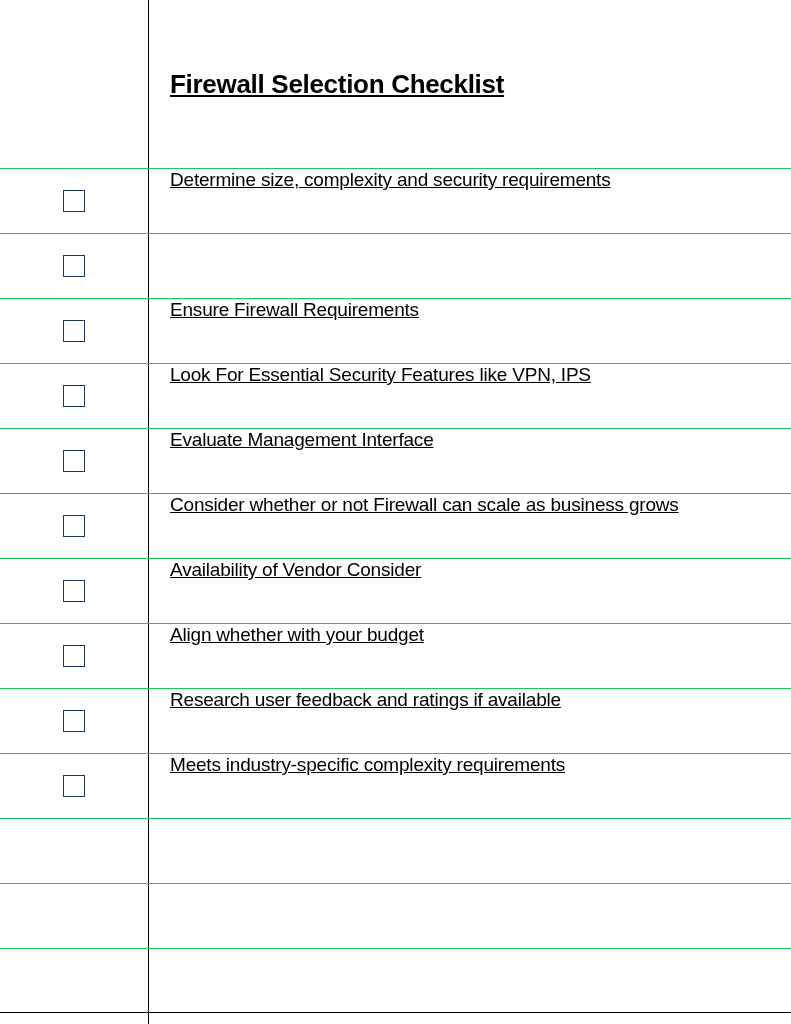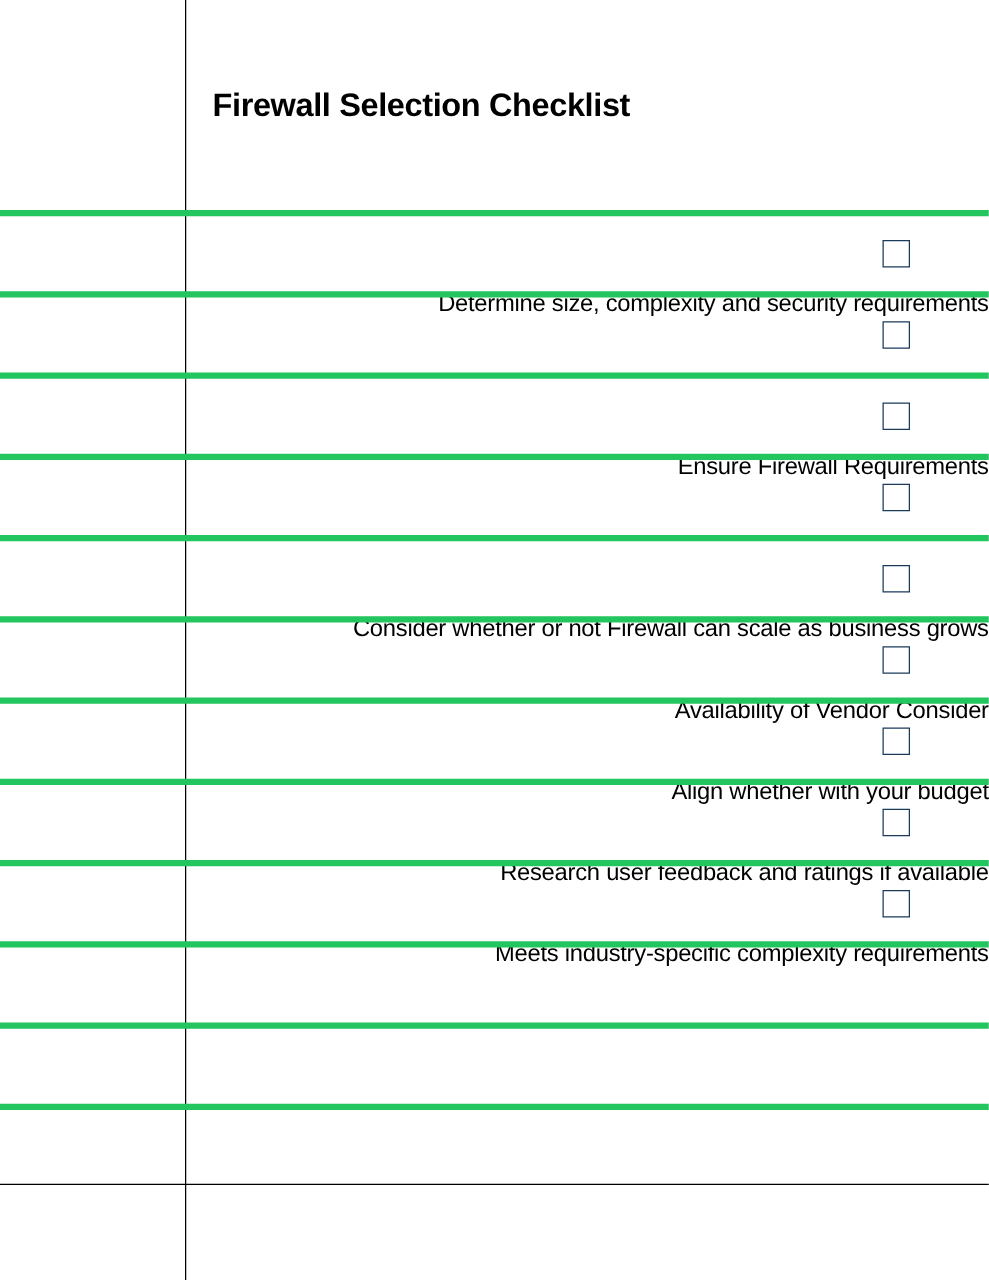--- a/index.html
+++ b/index.html
@@ -11,20 +11,21 @@
       font-family: -apple-system, BlinkMacSystemFont, "Segoe UI", Helvetica, Arial, sans-serif;
       background: #ffffff;
       width: 791px;
       height: 1024px;
       position: relative;
     }
     .container {
       width: 100%;
       height: 100%;
       position: relative;
+      text-decoration: underline;
     }
     .vline {
       position: absolute;
       left: 148px;
       top: 0;
       width: 1px;
       height: 100%;
       background: #000;
     }
     .header {
@@ -38,25 +39,24 @@
       font-weight: 800;
       letter-spacing: -0.3px;
       color: #000;
     }
     .rows {
       width: 100%;
     }
     .row {
       width: 100%;
       height: 65px;
-      border-top: 5px solid #22c55e;
+      border-top: 1px solid #22c55e;
       display: flex;
-      align-items: flex-end;
+      align-items: flex-start;
       position: relative;
-      flex-direction: column;
     }
     .row:last-child {
       border-bottom: 1px solid #000;
     }
     .checkbox-cell {
       width: 148px;
       height: 100%;
       display: flex;
       align-items: center;
       justify-content: center;
@@ -102,20 +102,27 @@
       <div class="row">
         <div class="checkbox-cell">
           <div class="checkbox"></div>
         </div>
         <div class="item-text">Ensure Firewall Requirements</div>
       </div>
       <div class="row">
         <div class="checkbox-cell">
           <div class="checkbox"></div>
         </div>
+        <div class="item-text">Look For Essential Security Features like VPN, IPS</div>
+      </div>
+      <div class="row">
+        <div class="checkbox-cell">
+          <div class="checkbox"></div>
+        </div>
+        <div class="item-text">Evaluate Management Interface</div>
       </div>
       <div class="row">
         <div class="checkbox-cell">
           <div class="checkbox"></div>
         </div>
         <div class="item-text">Consider whether or not Firewall can scale as business grows</div>
       </div>
       <div class="row">
         <div class="checkbox-cell">
           <div class="checkbox"></div>

